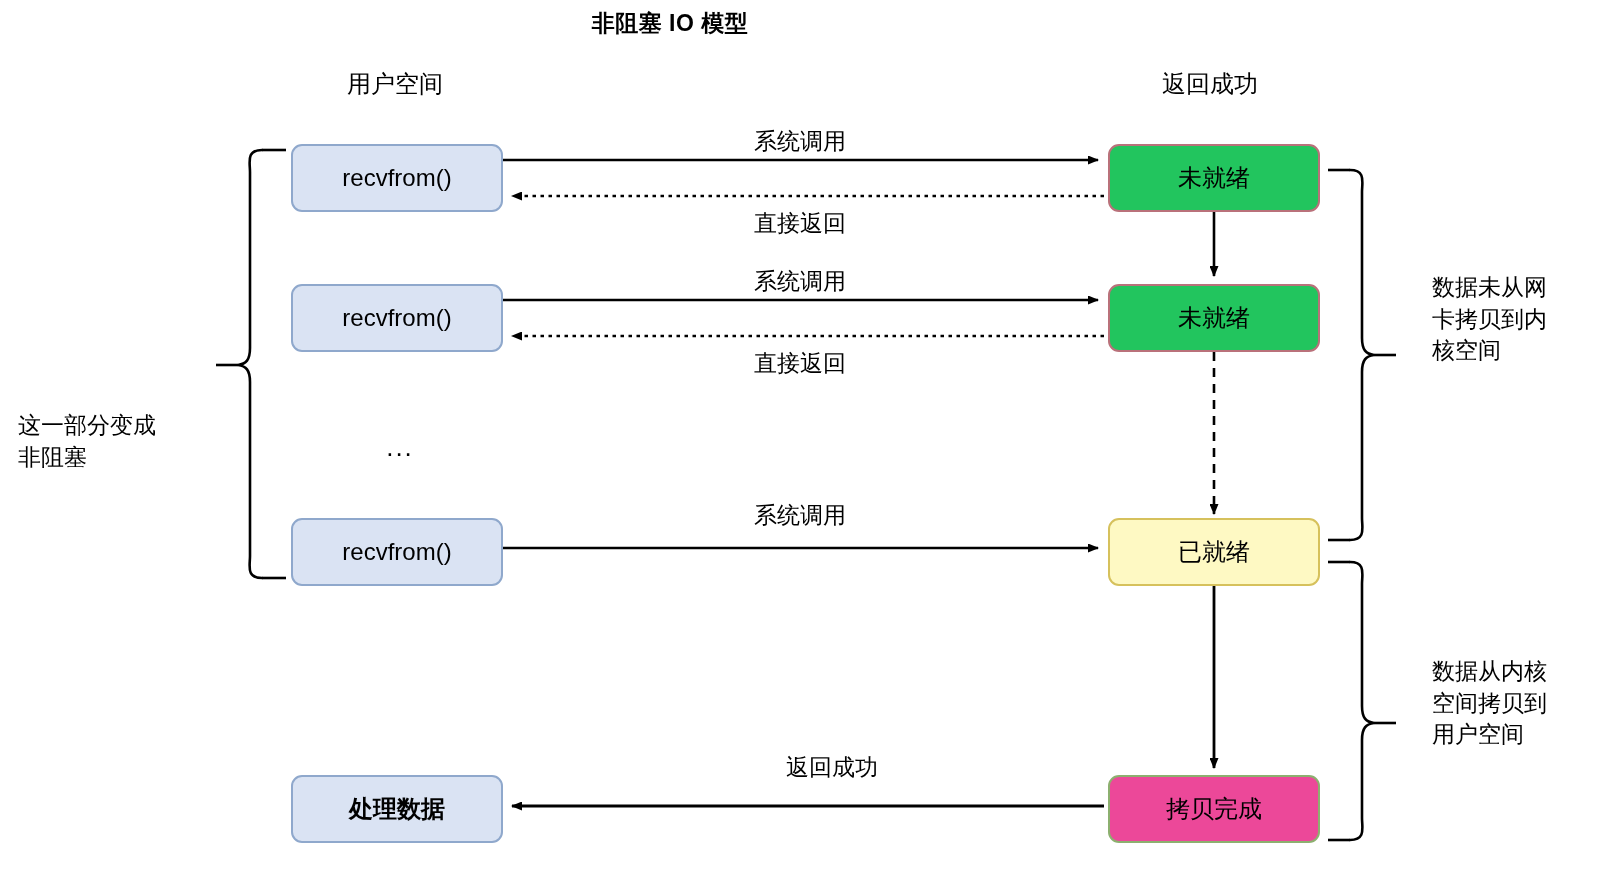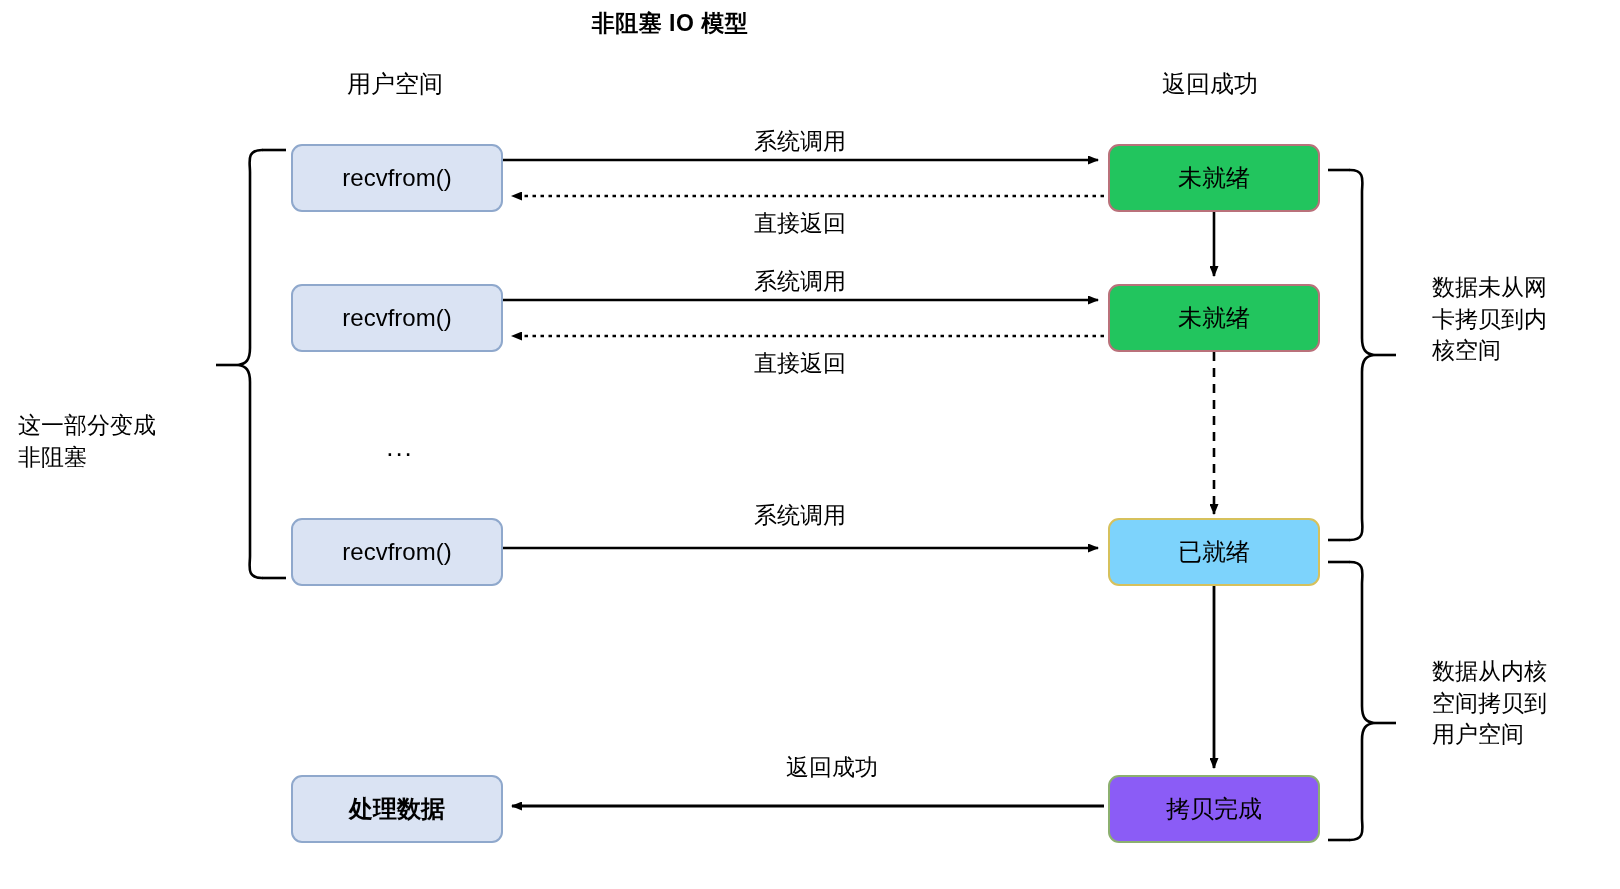--- a/index.html
+++ b/index.html
@@ -58,25 +58,25 @@
   }
   .node-user {
     background: #dae3f3;
     border-color: #8fa8cc;
   }
   .node-notready {
     background: #22c55e;
     border-color: #b9717a;
   }
   .node-ready {
-    background: #7dd3fc;
+    background: #fef9c3;
     border-color: #d6c15c;
   }
   .node-done {
-    background: #8b5cf6;
+    background: #ec4899;
     border-color: #8cb06f;
   }
 
   .edge-label {
     font-size: 23px;
     text-align: center;
     white-space: nowrap;
   }
 
   .ellipsis {

